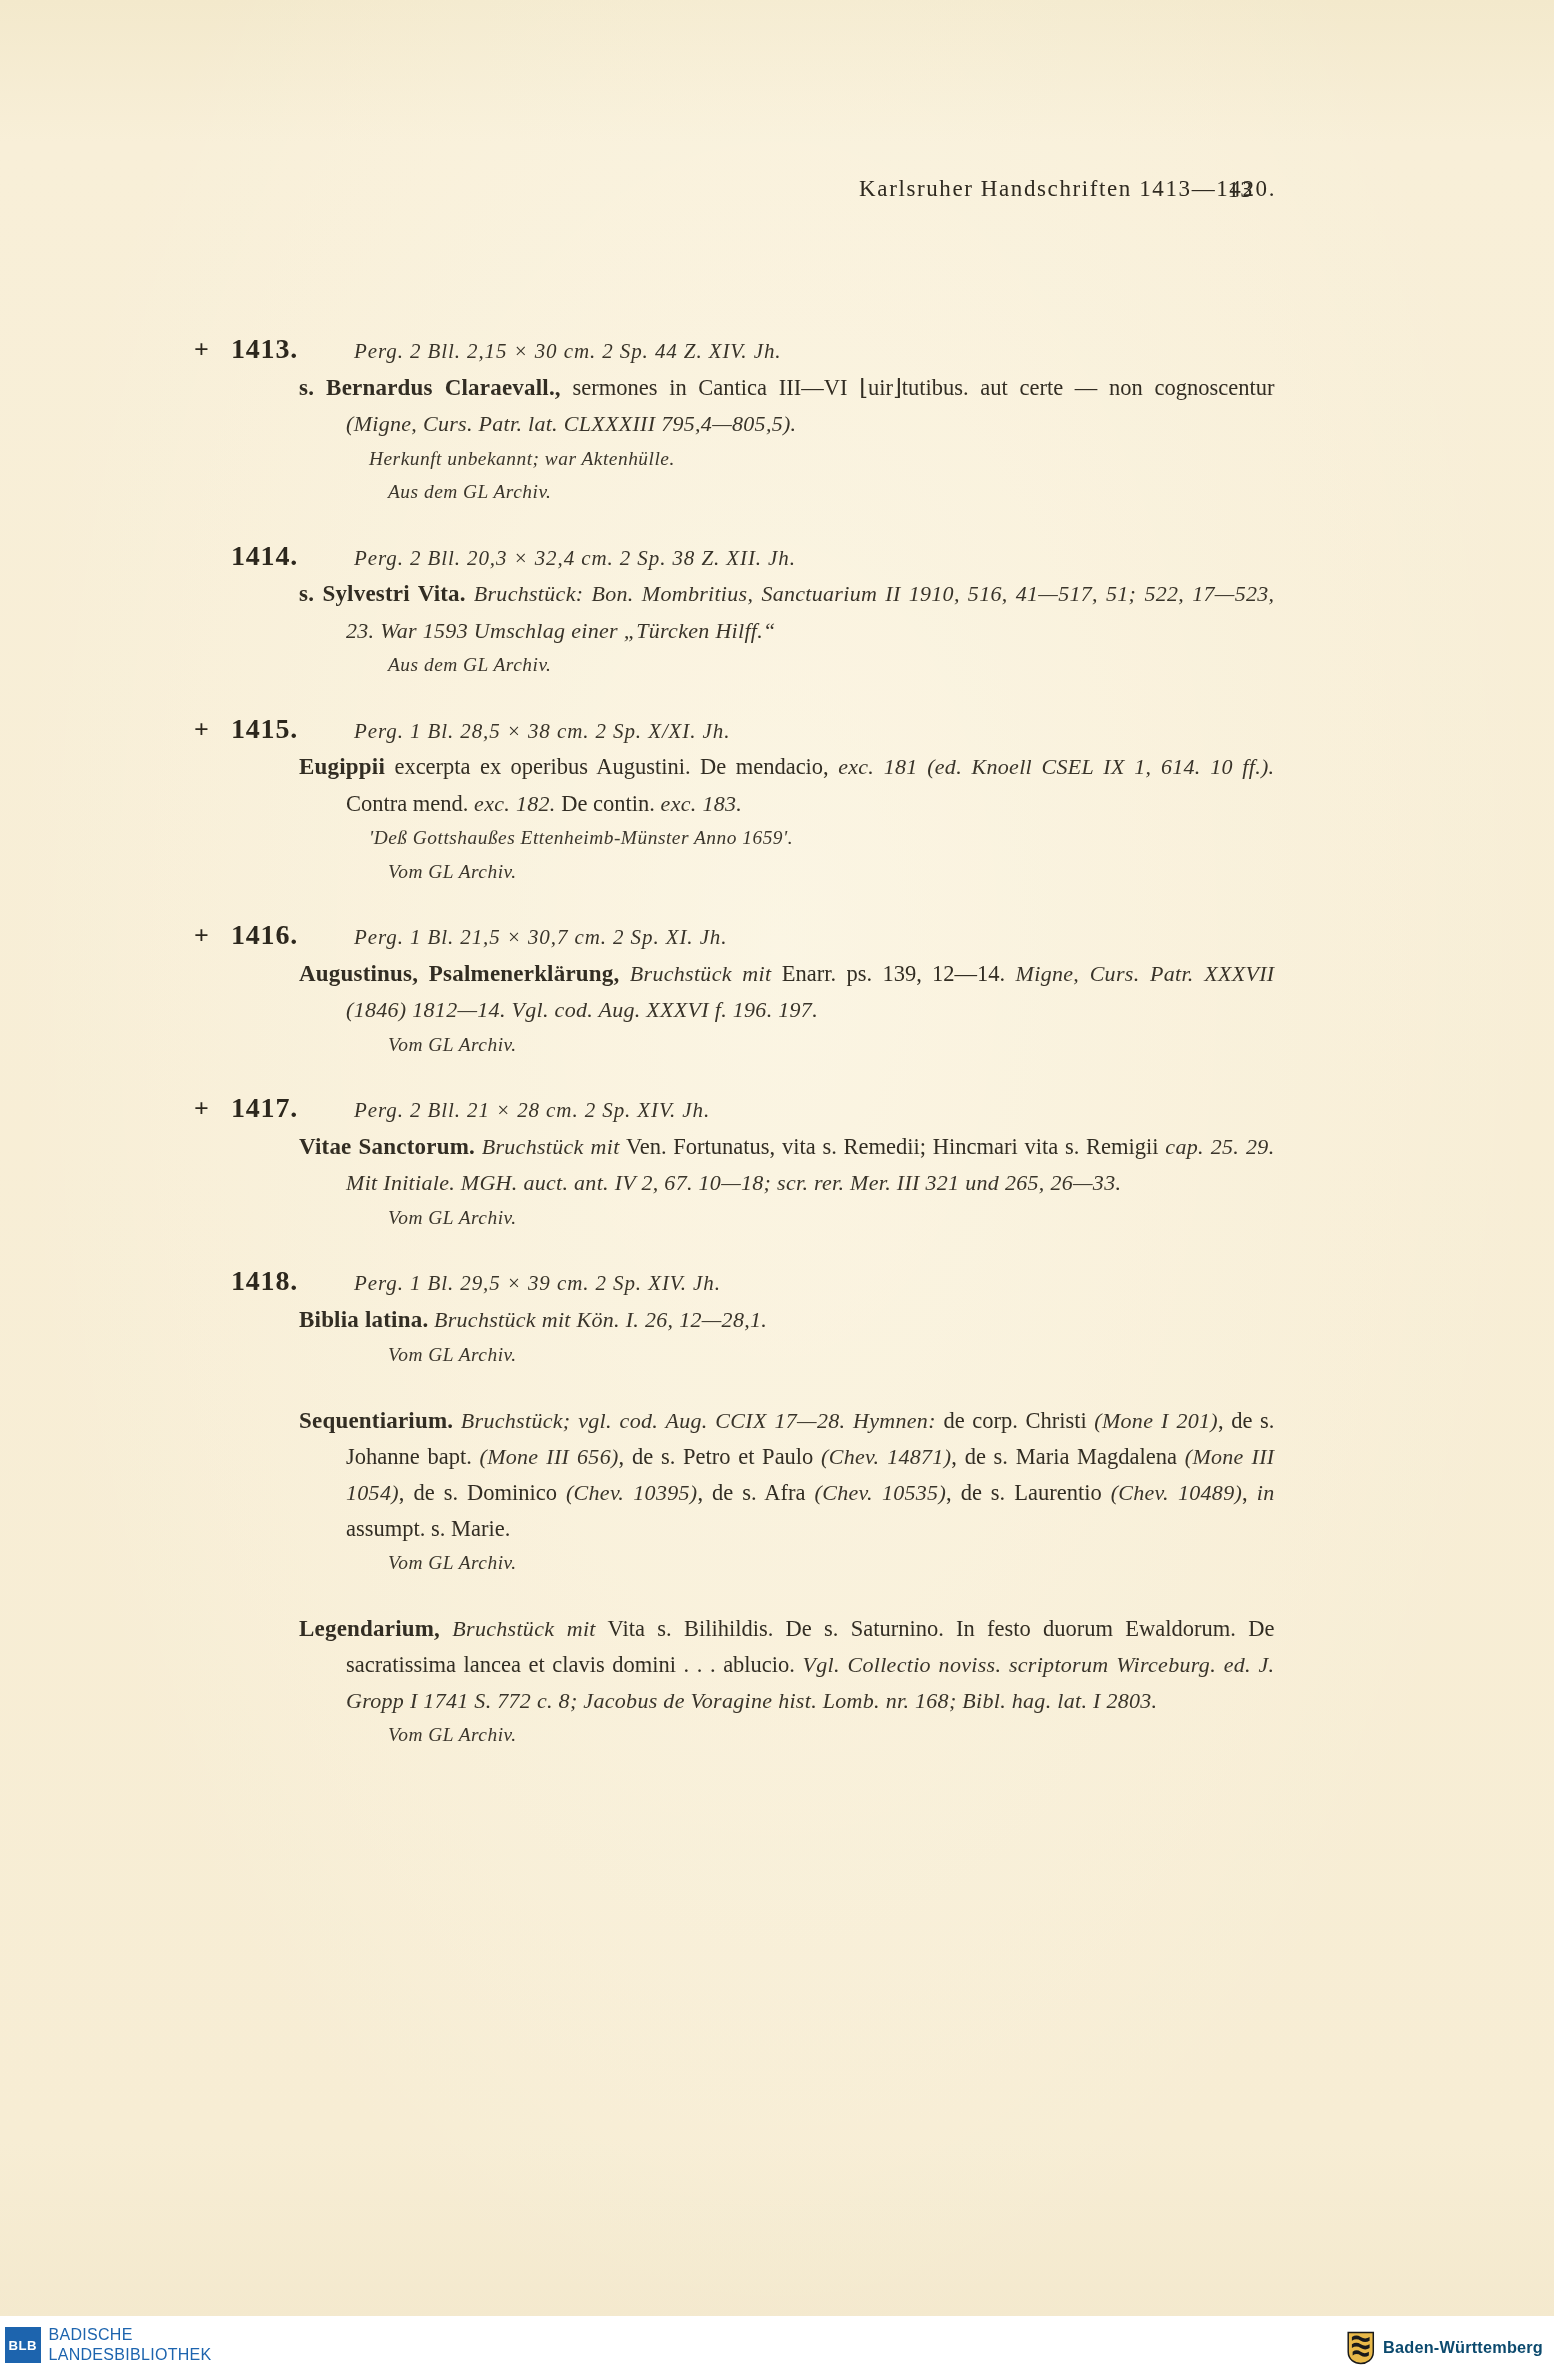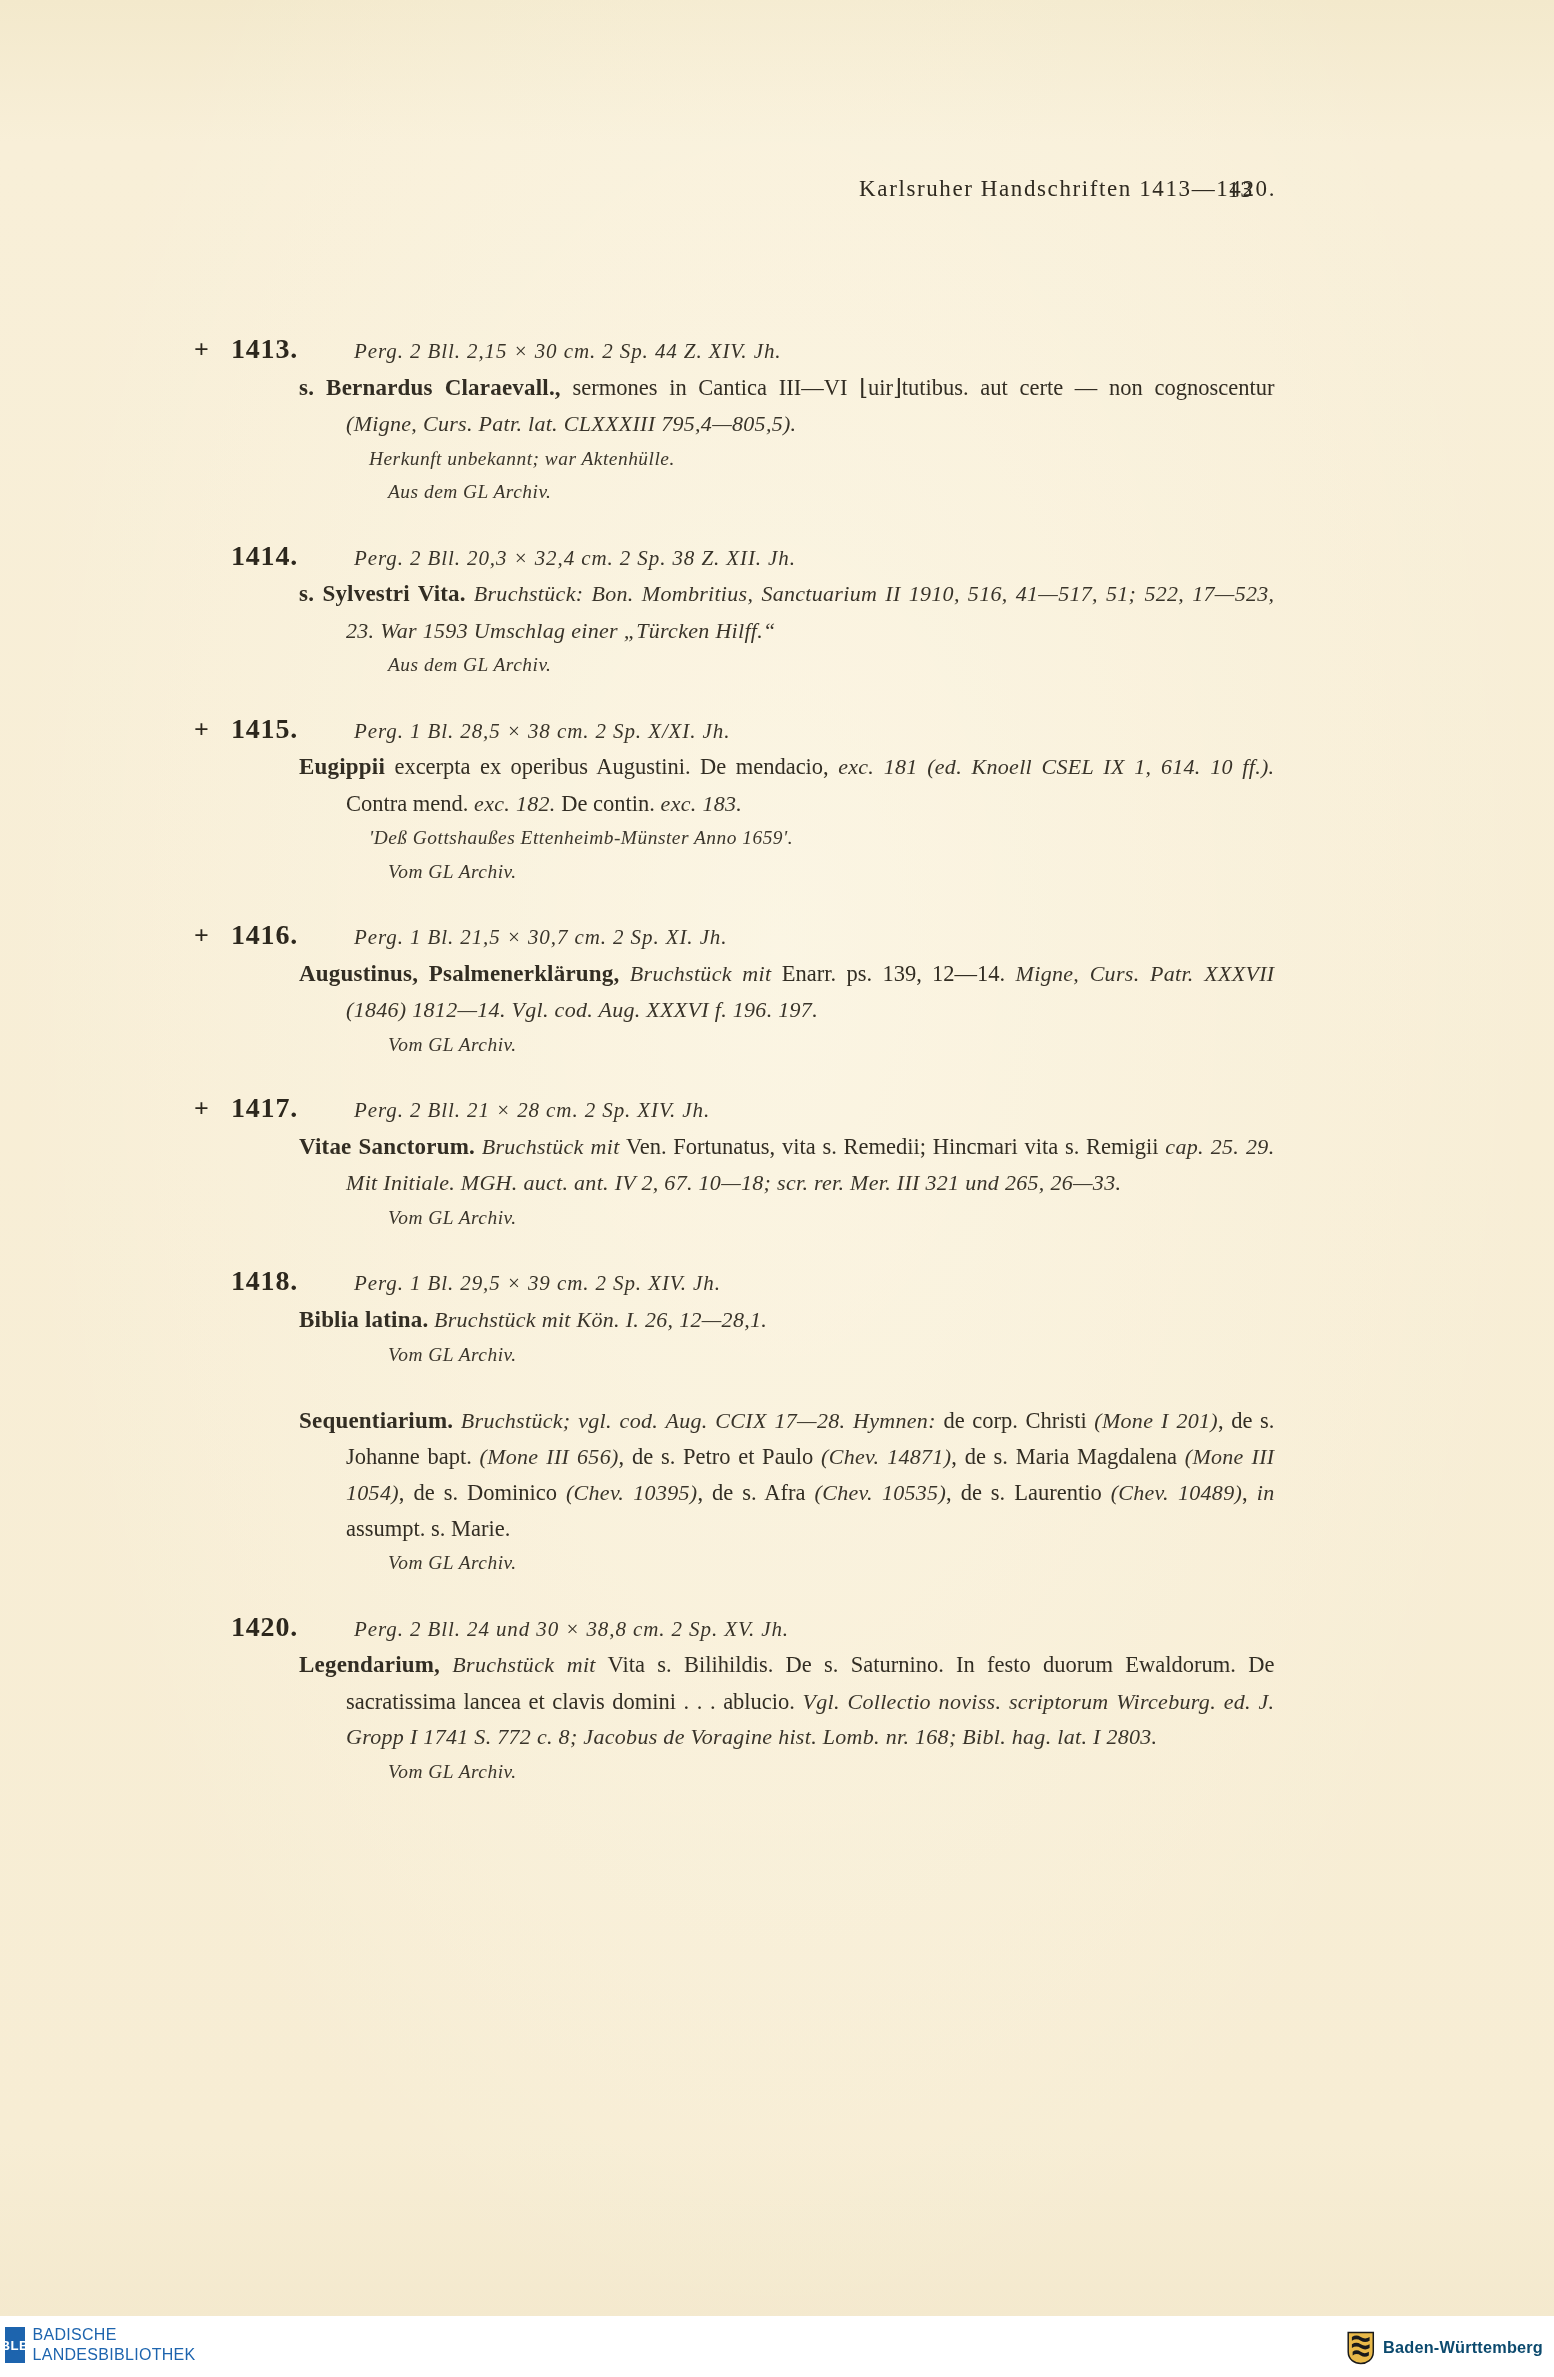--- a/index.html
+++ b/index.html
@@ -37,21 +37,21 @@
   .note.indent-1 { margin-left:175px; }
   .note.indent-2 { margin-left:194px; }
 
   .footer-bar {
     position:absolute; left:0; bottom:0; width:1554px; height:61px;
     background:#ffffff;
     font-family:"Liberation Sans","DejaVu Sans",sans-serif;
   }
   .blb-logo { position:absolute; left:4.7px; bottom:11.7px; display:flex; align-items:center; gap:7.8px; cursor:pointer; }
   .blb-square {
-    width:20px; height:36px; background:#1d64ae; color:#ffffff;
+    width:36px; height:36px; background:#1d64ae; color:#ffffff;
     display:flex; align-items:center; justify-content:center;
     font-weight:bold; font-size:13.2px; letter-spacing:0.4px;
   }
   .blb-text { color:#1d64ae; font-weight:normal; font-size:16px; line-height:1.25; letter-spacing:0.3px; }
 
   .bw-logo { position:absolute; right:11px; bottom:12.4px; display:flex; align-items:center; gap:7.8px; cursor:pointer; }
   .bw-label { color:#0c4a6e; font-weight:bold; font-size:16.3px; letter-spacing:0.2px; }
 </style>
 </head>
 <body>
@@ -93,21 +93,20 @@
       <article class="entry">
         <div class="entry-head"><span class="entry-marker"></span><span class="entry-number">1418.</span><span class="entry-collation">Perg. 1 Bl. 29,5 × 39 cm. 2 Sp. XIV. Jh.</span></div>
         <p class="entry-body"><span class="seg-bold">Biblia latina.</span><span class="seg-roman"> </span><span class="seg-italic">Bruchstück mit Kön. I. 26, 12—28,1.</span></p>
         <p class="note indent-2">Vom GL Archiv.</p>
       </article>
       <article class="entry">
         <p class="entry-body"><span class="seg-bold">Sequentiarium.</span><span class="seg-roman"> </span><span class="seg-italic">Bruchstück; vgl. cod. Aug. CCIX 17—28. Hymnen:</span><span class="seg-roman"> de corp. Christi </span><span class="seg-italic">(Mone I 201)</span><span class="seg-roman">, de s. Johanne bapt. </span><span class="seg-italic">(Mone III 656)</span><span class="seg-roman">, de s. Petro et Paulo </span><span class="seg-italic">(Chev. 14871)</span><span class="seg-roman">, de s. Maria Magdalena </span><span class="seg-italic">(Mone III 1054)</span><span class="seg-roman">, de s. Dominico </span><span class="seg-italic">(Chev. 10395)</span><span class="seg-roman">, de s. Afra </span><span class="seg-italic">(Chev. 10535)</span><span class="seg-roman">, de s. Laurentio </span><span class="seg-italic">(Chev. 10489)</span><span class="seg-roman">, </span><span class="seg-italic">in</span><span class="seg-roman"> assumpt. s. Marie.</span></p>
         <p class="note indent-2">Vom GL Archiv.</p>
       </article>
       <article class="entry">
-        <div class="entry-head"><span class="entry-marker"></span><span class="entry-number">1420.</span><span class="entry-collation">Perg. 2 Bll. 24 und 30 × 38,8 cm. 2 Sp. XV. Jh.</span></div>
         <p class="entry-body"><span class="seg-bold">Legendarium,</span><span class="seg-roman"> </span><span class="seg-italic">Bruchstück mit</span><span class="seg-roman"> Vita s. Bilihildis. De s. Saturnino. In festo duorum Ewaldorum. De sacratissima lancea et clavis domini . . . ablucio. </span><span class="seg-italic">Vgl. Collectio noviss. scriptorum Wirceburg. ed. J. Gropp I 1741 S. 772 c. 8; Jacobus de Voragine hist. Lomb. nr. 168; Bibl. hag. lat. I 2803.</span></p>
         <p class="note indent-2">Vom GL Archiv.</p>
       </article>
     </section>
 </main>
 
 <footer class="footer-bar">
   <div class="blb-logo">
     <div class="blb-square">
       <span>BLB</span>

